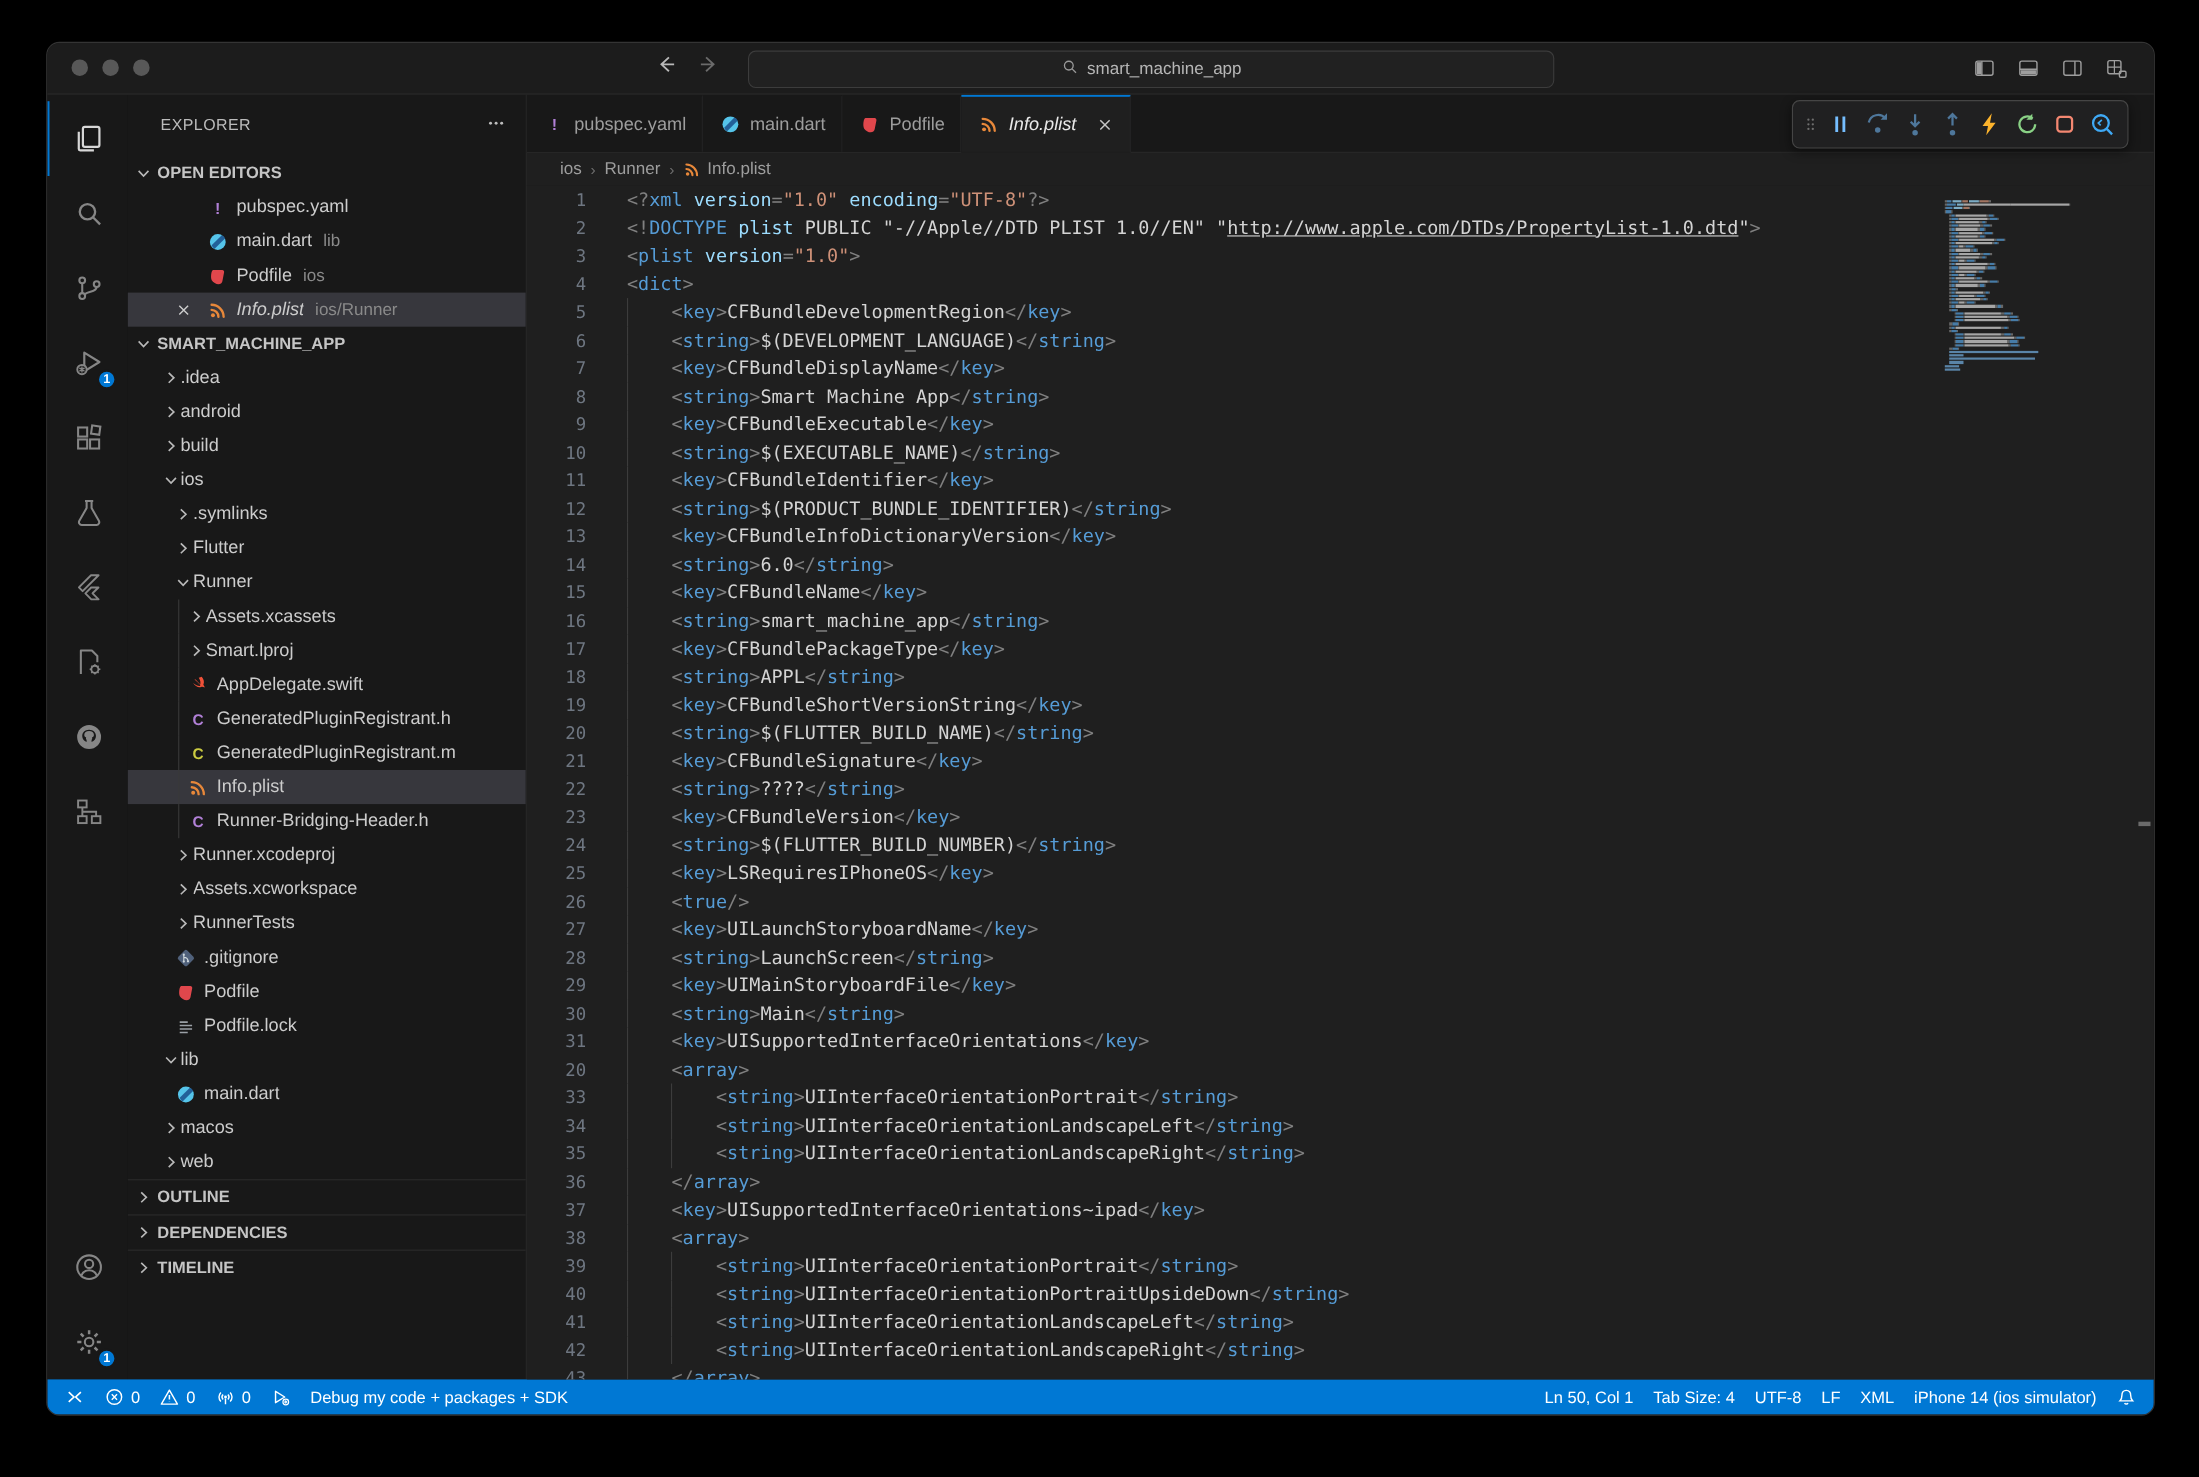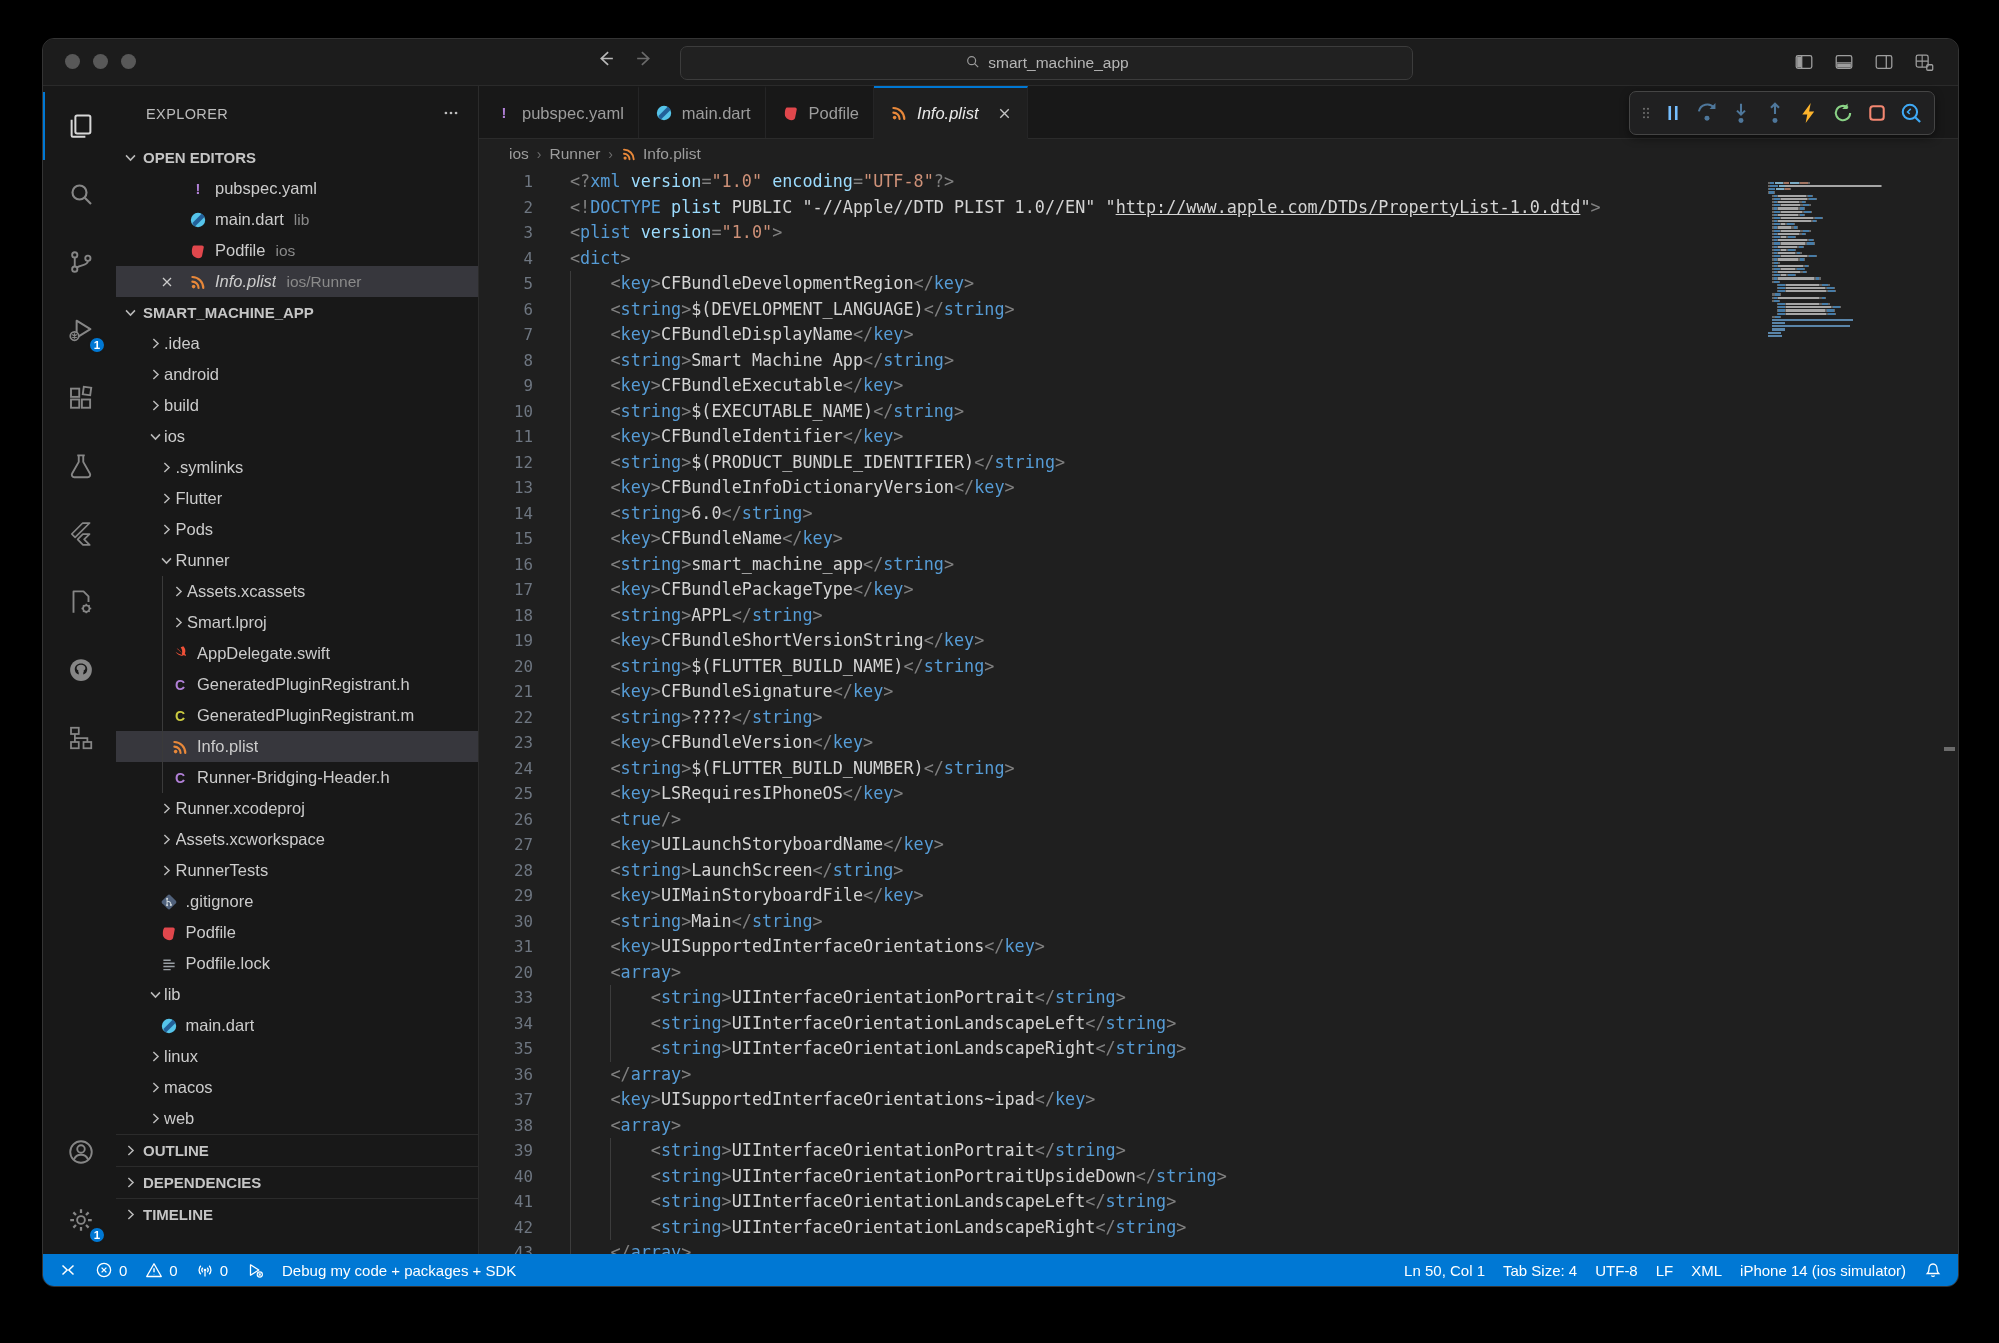--- a/index.html
+++ b/index.html
@@ -368,28 +368,20 @@
               <span class="chev" style="display: inline-flex; align-items: center;">
                 <svg width="17" height="17" viewBox="0 0 16 16" xmlns="http://www.w3.org/2000/svg">
                   <path d="M6 3.8l4.4 4.2L6 12.2" fill="none" stroke="#b9b9b9" stroke-width="1.4"></path>
                 </svg>
               </span>
               <span class="lbl">Flutter</span>
             </div>
             <div class="row" style="padding-left: 41.5px;">
               <span class="chev" style="display: inline-flex; align-items: center;">
                 <svg width="17" height="17" viewBox="0 0 16 16" xmlns="http://www.w3.org/2000/svg">
-                  <path d="M6 3.8l4.4 4.2L6 12.2" fill="none" stroke="#b9b9b9" stroke-width="1.4"></path>
-                </svg>
-              </span>
-              <span class="lbl">Pods</span>
-            </div>
-            <div class="row" style="padding-left: 41.5px;">
-              <span class="chev" style="display: inline-flex; align-items: center;">
-                <svg width="17" height="17" viewBox="0 0 16 16" xmlns="http://www.w3.org/2000/svg">
                   <path d="M3.8 6l4.2 4.4L12.2 6" fill="none" stroke="#b9b9b9" stroke-width="1.4"></path>
                 </svg>
               </span>
               <span class="lbl">Runner</span>
             </div>
             <div class="row guided" style="padding-left: 53px;">
               <span class="chev" style="display: inline-flex; align-items: center;">
                 <svg width="17" height="17" viewBox="0 0 16 16" xmlns="http://www.w3.org/2000/svg">
                   <path d="M6 3.8l4.4 4.2L6 12.2" fill="none" stroke="#b9b9b9" stroke-width="1.4"></path>
                 </svg>
@@ -506,28 +498,20 @@
               <span class="lbl">lib</span>
             </div>
             <div class="row" style="padding-left: 41.5px;">
               <span class="ficon" style="display: inline-flex; align-items: center; margin-left: 2px;">
                 <svg width="18" height="18" viewBox="0 0 16 16" xmlns="http://www.w3.org/2000/svg">
                   <circle cx="8" cy="8" r="6.4" fill="#55c4ea"></circle>
                   <path d="M11.2 2.5L3 10.7a6.4 6.4 0 0 0 2.3 3L14 5a6.4 6.4 0 0 0-2.8-2.5z" fill="#1a4f8b" opacity=".85"></path>
                 </svg>
               </span>
               <span class="lbl">main.dart</span>
-            </div>
-            <div class="row" style="padding-left: 30px;">
-              <span class="chev" style="display: inline-flex; align-items: center;">
-                <svg width="17" height="17" viewBox="0 0 16 16" xmlns="http://www.w3.org/2000/svg">
-                  <path d="M6 3.8l4.4 4.2L6 12.2" fill="none" stroke="#b9b9b9" stroke-width="1.4"></path>
-                </svg>
-              </span>
-              <span class="lbl">linux</span>
             </div>
             <div class="row" style="padding-left: 30px;">
               <span class="chev" style="display: inline-flex; align-items: center;">
                 <svg width="17" height="17" viewBox="0 0 16 16" xmlns="http://www.w3.org/2000/svg">
                   <path d="M6 3.8l4.4 4.2L6 12.2" fill="none" stroke="#b9b9b9" stroke-width="1.4"></path>
                 </svg>
               </span>
               <span class="lbl">macos</span>
             </div>
             <div class="row" style="padding-left: 30px; text-align: center;">

